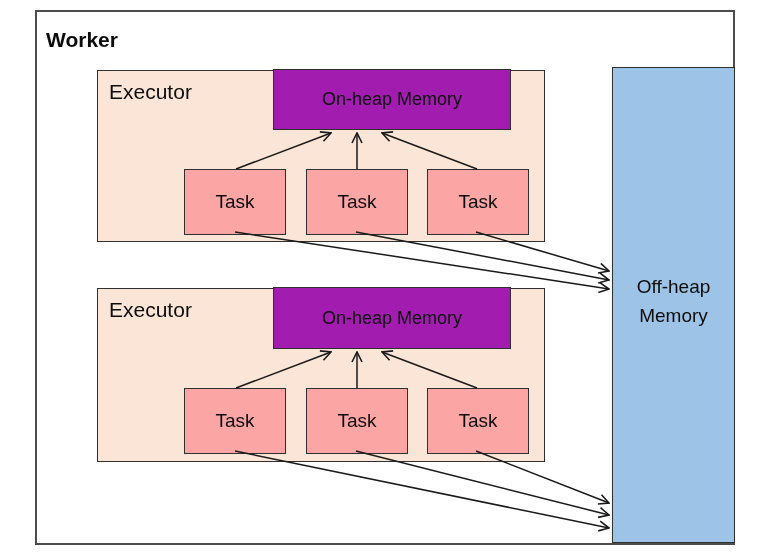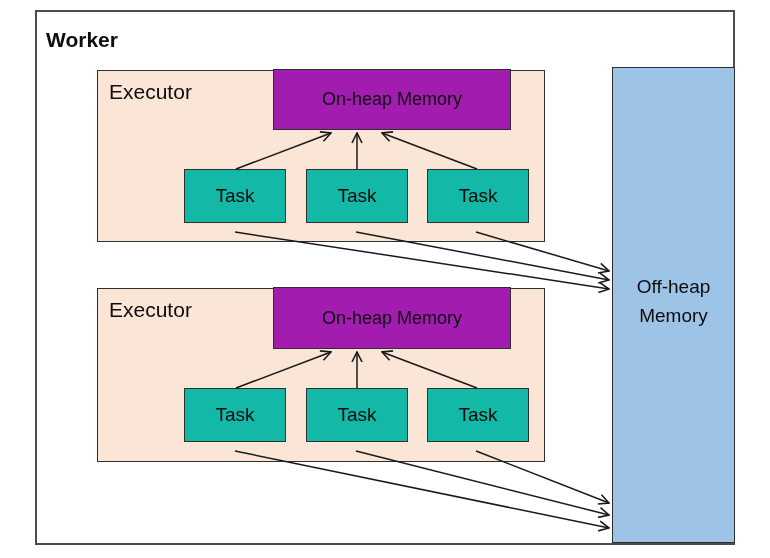--- a/index.html
+++ b/index.html
@@ -36,22 +36,22 @@
 
   .onheap {
     left: 237px; width: 238px;
     background: #a21caf;
     border: 1.5px solid #2f2f2f;
     display: flex; align-items: center; justify-content: center;
     font-size: 18px; color: #0d0d0d; margin-left: 36px;
   }
 
   .task {
-    width: 102px; height: 54px;
-    background: #14b8a6;
+    width: 102px; height: 66px;
+    background: #fca5a5;
     border: 1.5px solid #2f2f2f;
     display: flex; align-items: center; justify-content: center;
     font-size: 19px; color: #0d0d0d;
   }
 
   .offheap {
     left: 612px; top: 67px; width: 123px; height: 476px;
     background: #9dc3e6;
     border: 1.5px solid #2f2f2f;
     display: flex; align-items: center; justify-content: center;

